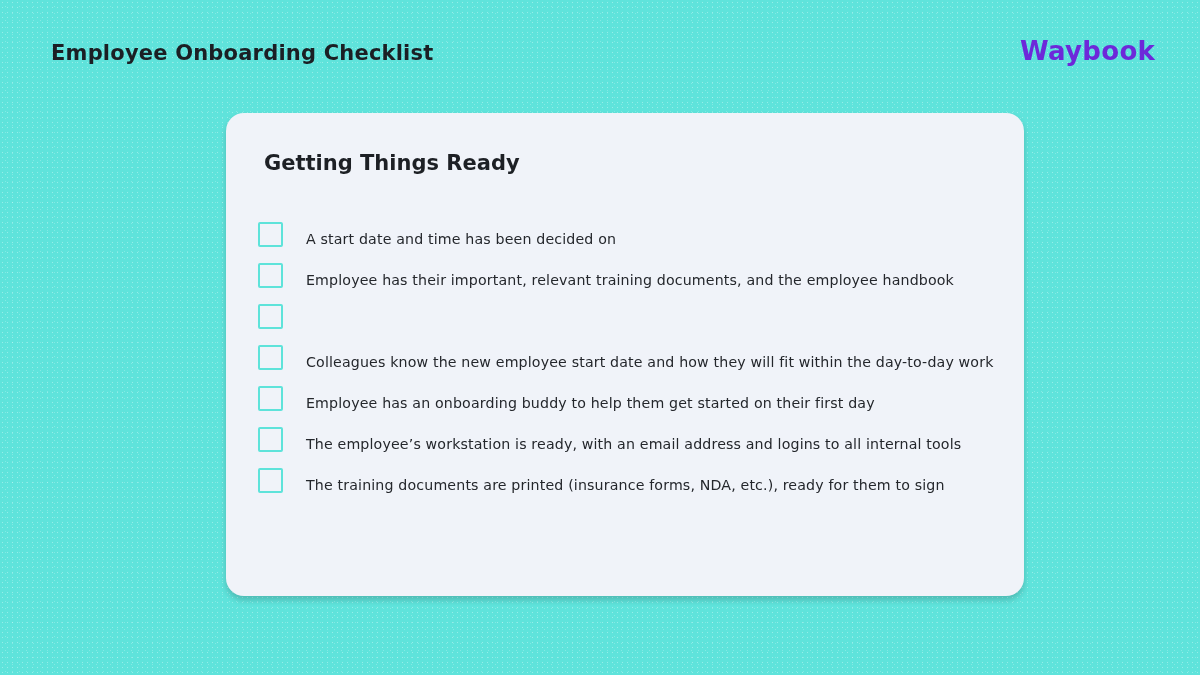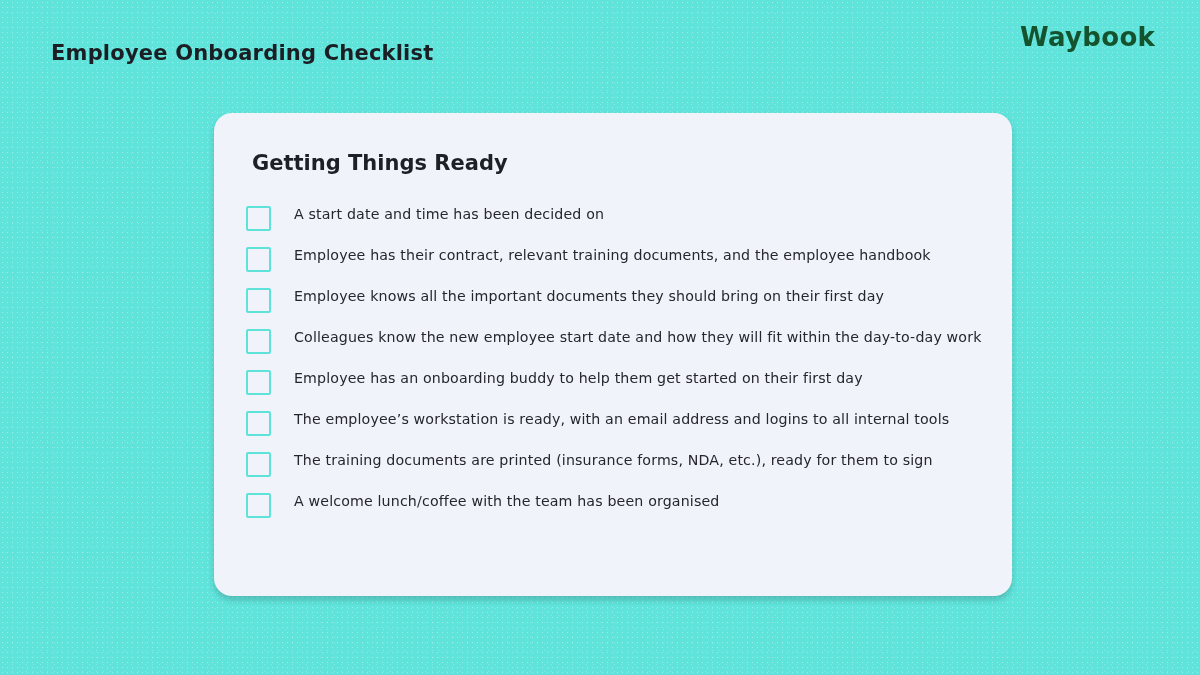--- a/index.html
+++ b/index.html
@@ -11,34 +11,34 @@
         radial-gradient(rgba(255,255,255,0.22) 0.5px, transparent 0.7px);
       background-size: 5px 5px, 7px 7px;
       background-position: 0 0, 2px 3px;
       font-family: "DejaVu Sans", sans-serif;
     }
     .page-title {
       position: absolute; left: 51px; top: 41px;
       font-size: 21px; font-weight: bold; color: #1b1f24; letter-spacing: 0.2px;
     }
     .logo {
-      position: absolute; left: 1020px; top: 22px;
-      font-size: 26px; font-weight: bold; color: #14532d; letter-spacing: 0.3px;
+      position: absolute; left: 1020px; top: 36px;
+      font-size: 26px; font-weight: bold; color: #6d28d9; letter-spacing: 0.3px;
     }
     .card {
-      position: absolute; left: 214px; top: 113px; width: 798px; height: 483px;
+      position: absolute; left: 226px; top: 113px; width: 798px; height: 483px;
       background: #f0f3f9; border-radius: 18px;
       box-shadow: 0 4px 6px rgba(0,0,0,0.18);
     }
     .card-title {
       position: absolute; left: 38px; top: 38px;
       font-size: 21px; font-weight: bold; color: #1d2025;
     }
     .list { position: absolute; left: 32px; top: 93px; margin: 0; padding: 0; list-style: none; }
-    .item { height: 41px; display: flex; align-items: flex-start; position: relative; }
+    .item { height: 41px; display: flex; align-items: flex-end; position: relative; }
     .checkbox {
       width: 21px; height: 21px; border: 2px solid #5ee3da; border-radius: 2px;
       box-sizing: content-box; background: transparent; cursor: pointer; flex: none;
     }
     .item-label {
       margin-left: 23px; font-size: 14.2px; color: #24272c; letter-spacing: 0.15px;
       white-space: nowrap;
     }
   </style>
 </head>
@@ -49,40 +49,35 @@
 
 <div class="card">
   <div class="card-title">Getting Things Ready</div>
   <ul class="list">
     <li class="item">
       <span class="checkbox"></span>
       <span class="item-label">A start date and time has been decided on</span>
     </li>
     <li class="item">
       <span class="checkbox"></span>
-      <span class="item-label">Employee has their contract, relevant training documents, and the employee handbook</span>
+      <span class="item-label">Employee has their important, relevant training documents, and the employee handbook</span>
     </li>
     <li class="item">
       <span class="checkbox"></span>
-      <span class="item-label">Employee knows all the important documents they should bring on their first day</span>
     </li>
     <li class="item">
       <span class="checkbox"></span>
       <span class="item-label">Colleagues know the new employee start date and how they will fit within the day-to-day work</span>
     </li>
     <li class="item">
       <span class="checkbox"></span>
       <span class="item-label">Employee has an onboarding buddy to help them get started on their first day</span>
     </li>
     <li class="item">
       <span class="checkbox"></span>
       <span class="item-label">The employee’s workstation is ready, with an email address and logins to all internal tools</span>
     </li>
     <li class="item">
       <span class="checkbox"></span>
       <span class="item-label">The training documents are printed (insurance forms, NDA, etc.), ready for them to sign</span>
     </li>
-    <li class="item">
-      <span class="checkbox"></span>
-      <span class="item-label">A welcome lunch/coffee with the team has been organised</span>
-    </li>
   </ul>
 </div>
 
 </body></html>

